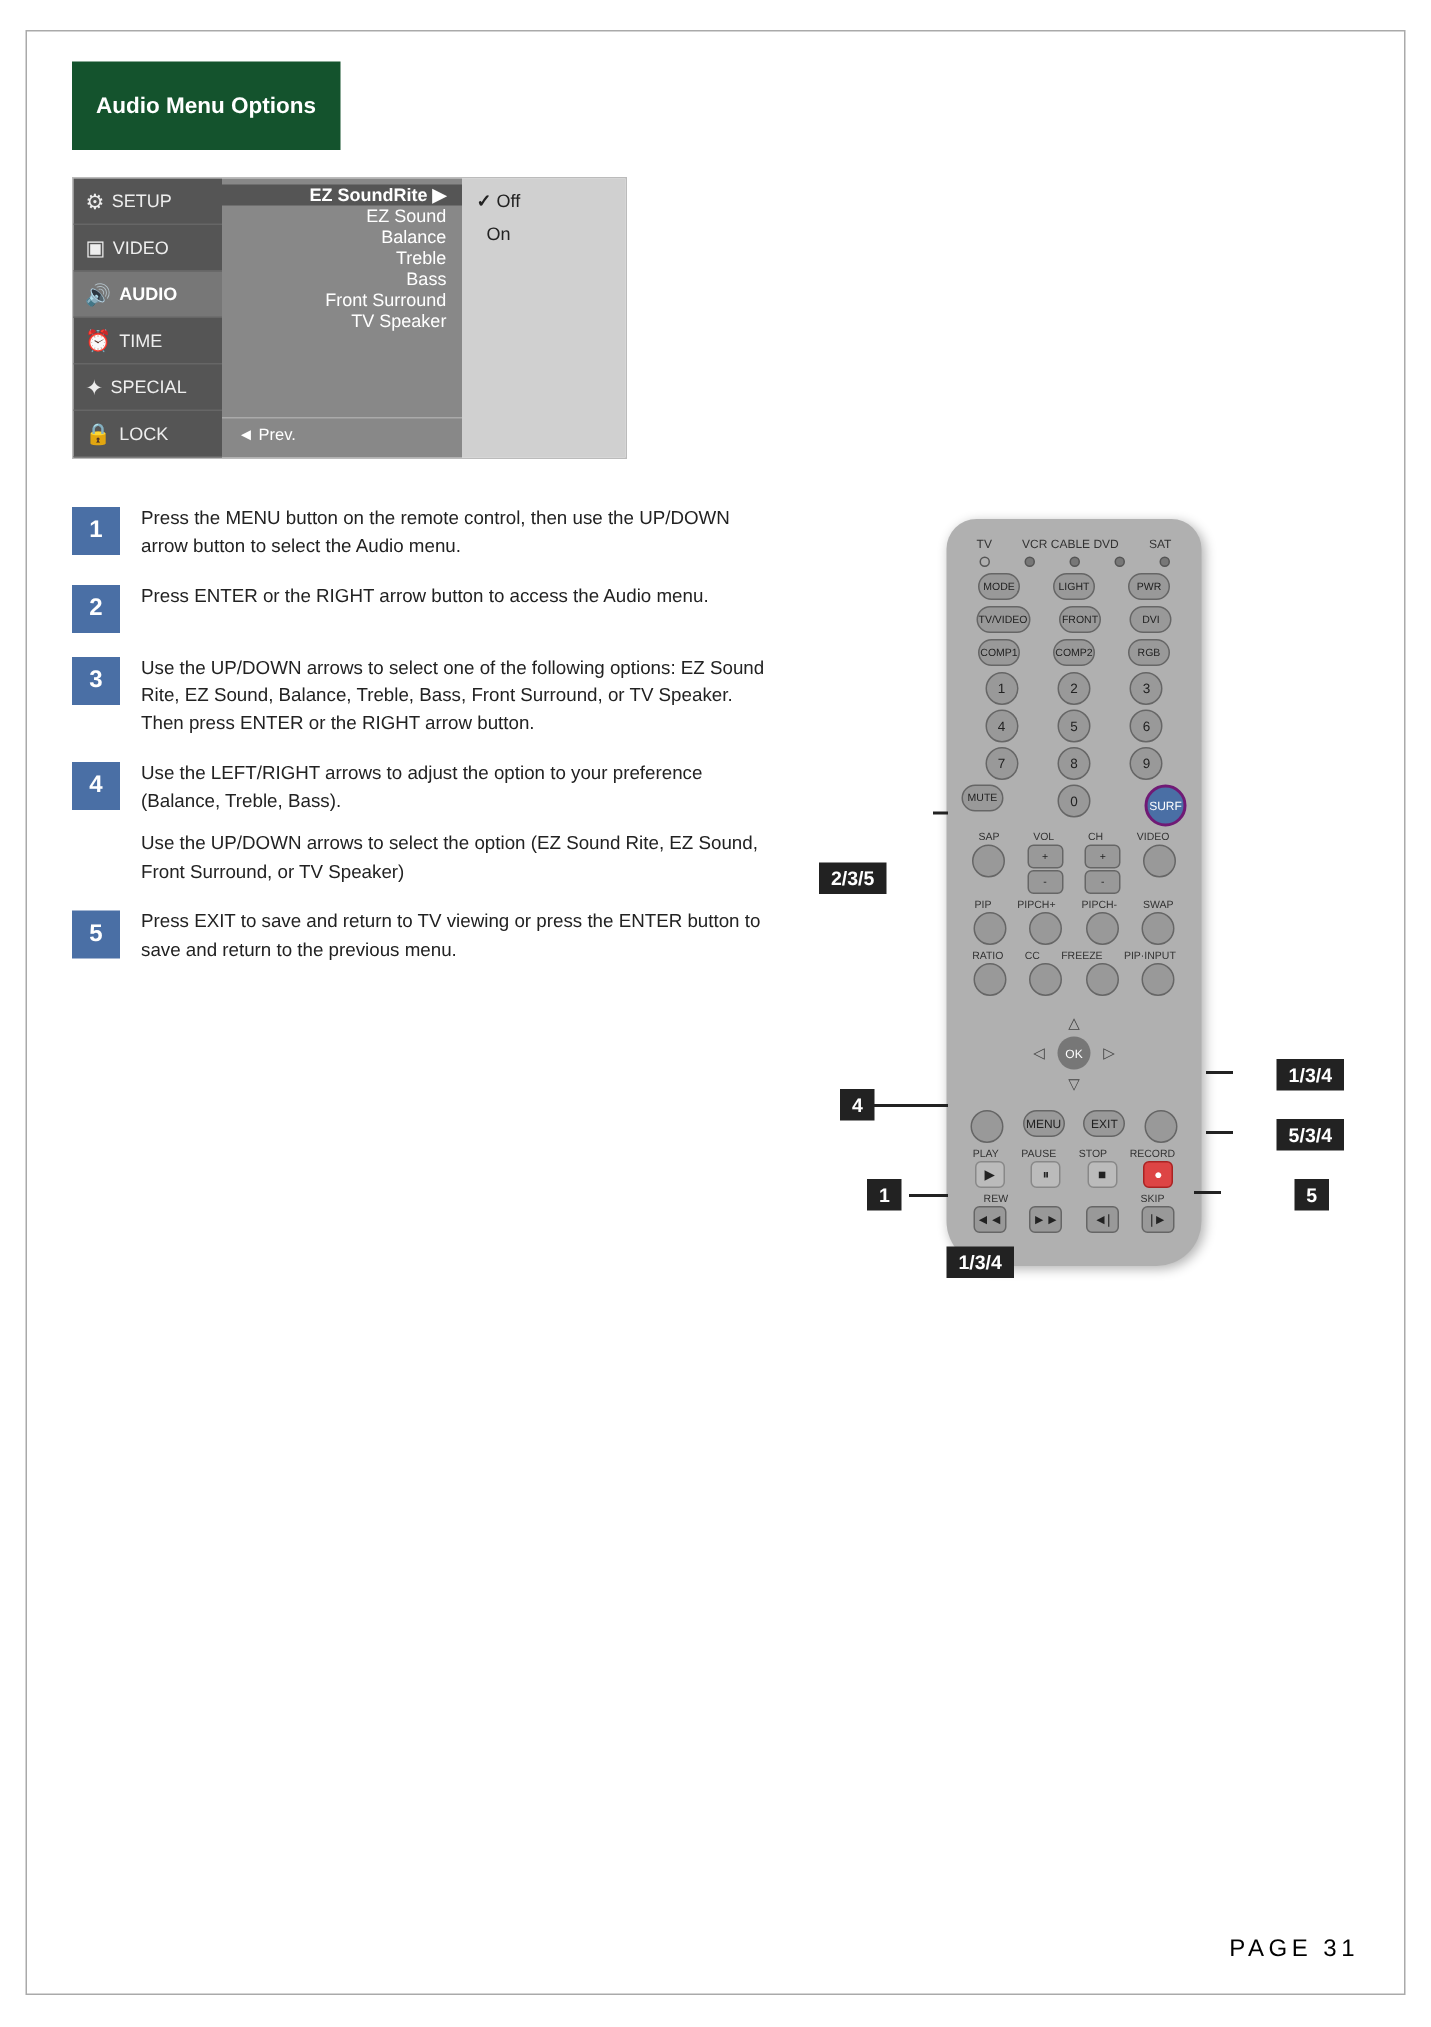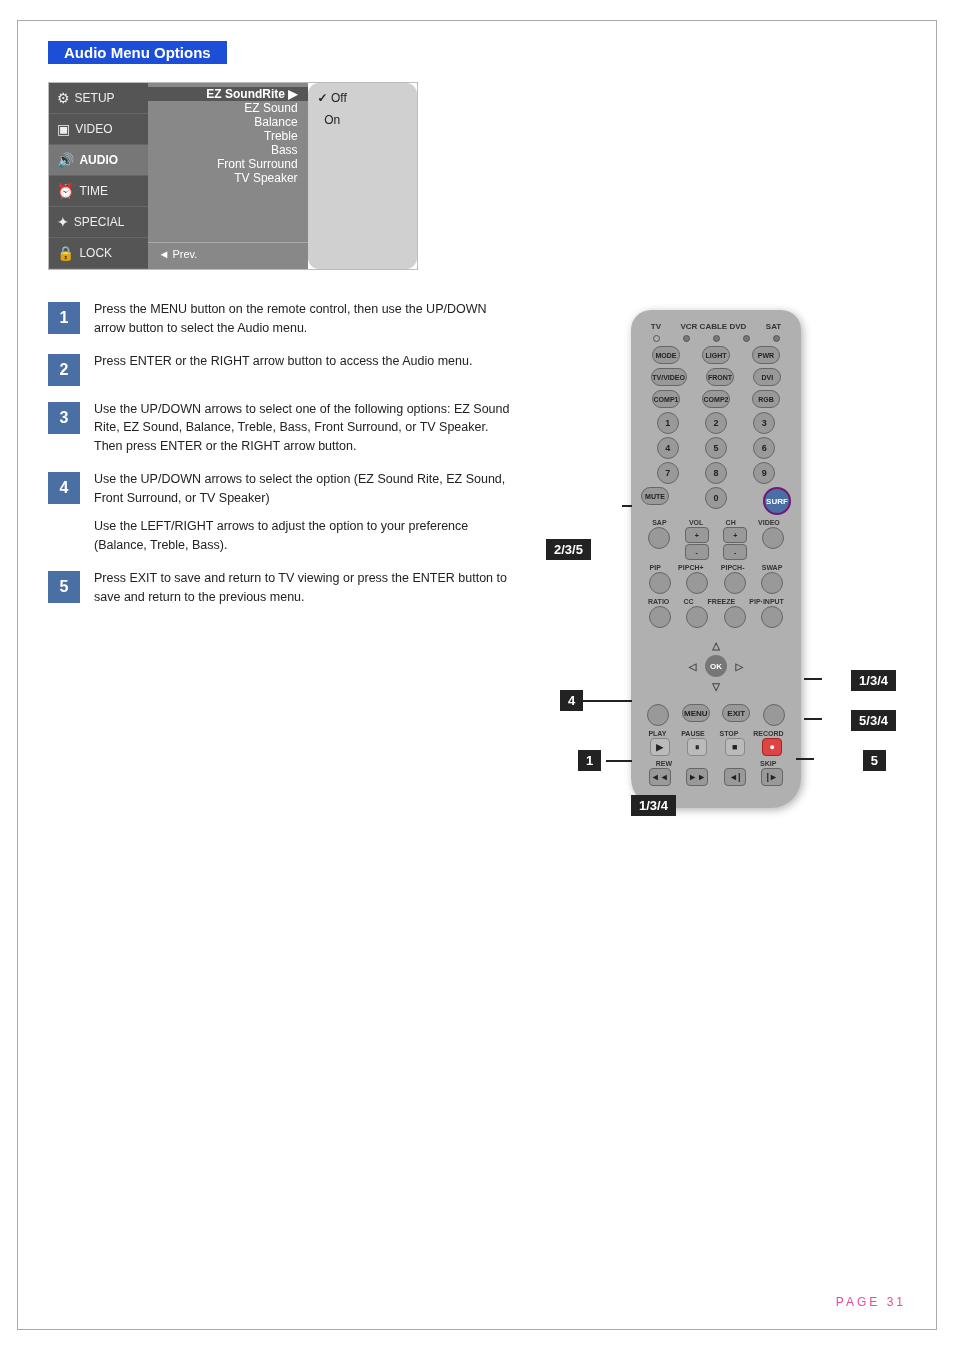--- a/index.html
+++ b/index.html
@@ -15,25 +15,25 @@
       width: 920px;
       margin: 20px auto;
       border: 1px solid #aaa;
       padding: 20px 30px 30px 30px;
       min-height: 1310px;
       position: relative;
     }
 
     
     .header-bar {
-      background: #1d4ed8;
+      background: #14532d;
       color: #fff;
       font-weight: bold;
       font-size: 15px;
-      padding: 3px 16px;
+      padding: 21px 16px;
       display: inline-block;
       margin-bottom: 18px;
     }
 
     
     .top-section {
       display: flex;
       flex-direction: row;
       align-items: flex-start;
       margin-bottom: 30px;
@@ -98,21 +98,20 @@
     .osd-main-item.highlighted {
       background: #555;
       font-weight: bold;
     }
     .osd-submenu {
       background: #d0d0d0;
       width: 110px;
       display: flex;
       flex-direction: column;
       padding: 4px 0;
-      border-radius: 11px;
     }
     .osd-submenu-item {
       padding: 4px 10px;
       color: #222;
       font-size: 12px;
     }
     .osd-submenu-item.checked::before {
       content: "✓ ";
       font-weight: bold;
     }
@@ -376,23 +375,23 @@
       font-size: 14px;
       padding: 4px 10px;
       white-space: nowrap;
     }
 
     
     .page-num {
       position: absolute;
       bottom: 20px;
       right: 30px;
-      font-size: 12px;
+      font-size: 16px;
       letter-spacing: 3px;
-      color: #ec4899;
+      color: #000000;
       margin-top: 42px;
     }
 
     
     .sap-pip-row {
       display: flex;
       justify-content: space-around;
       font-size: 7px;
       color: #333;
       margin-bottom: 1px;
@@ -476,38 +475,38 @@
       </div>
 
       <div class="step-row">
         <div class="step-num">3</div>
         <div class="step-text">Use the UP/DOWN arrows to select one of the following options: EZ Sound Rite, EZ Sound, Balance, Treble, Bass, Front Surround, or TV Speaker. Then press ENTER or the RIGHT arrow button.</div>
       </div>
 
       <div class="step-row">
         <div class="step-num">4</div>
         <div style="display:flex;flex-direction:column;gap:10px;">
+          <div class="step-text">Use the LEFT/RIGHT arrows to adjust the option to your preference (Balance, Treble, Bass).</div>
           <div class="step-text">Use the UP/DOWN arrows to select the option (EZ Sound Rite, EZ Sound, Front Surround, or TV Speaker)</div>
-          <div class="step-text">Use the LEFT/RIGHT arrows to adjust the option to your preference (Balance, Treble, Bass).</div>
         </div>
       </div>
 
       <div class="step-row">
         <div class="step-num">5</div>
         <div class="step-text">Press EXIT to save and return to TV viewing or press the ENTER button to save and return to the previous menu.</div>
       </div>
 
     </div>
 
     <div class="steps-right">
       <div class="remote-wrapper">
 
         <div style="position:relative; width:350px; height:600px;">
 
-          <div class="remote" style="position:absolute; left:85px; top:10px; width:170px;font-weight:bold;">
+          <div class="remote" style="position:absolute; left:85px; top:10px; width:170px;">
 
             <div class="remote-top-labels">
               <span>TV</span>
               <span>VCR CABLE DVD</span>
               <span>SAT</span>
             </div>
 
             <div class="remote-dots-row">
               <div class="remote-dot tv"></div>
               <div class="remote-dot"></div>

